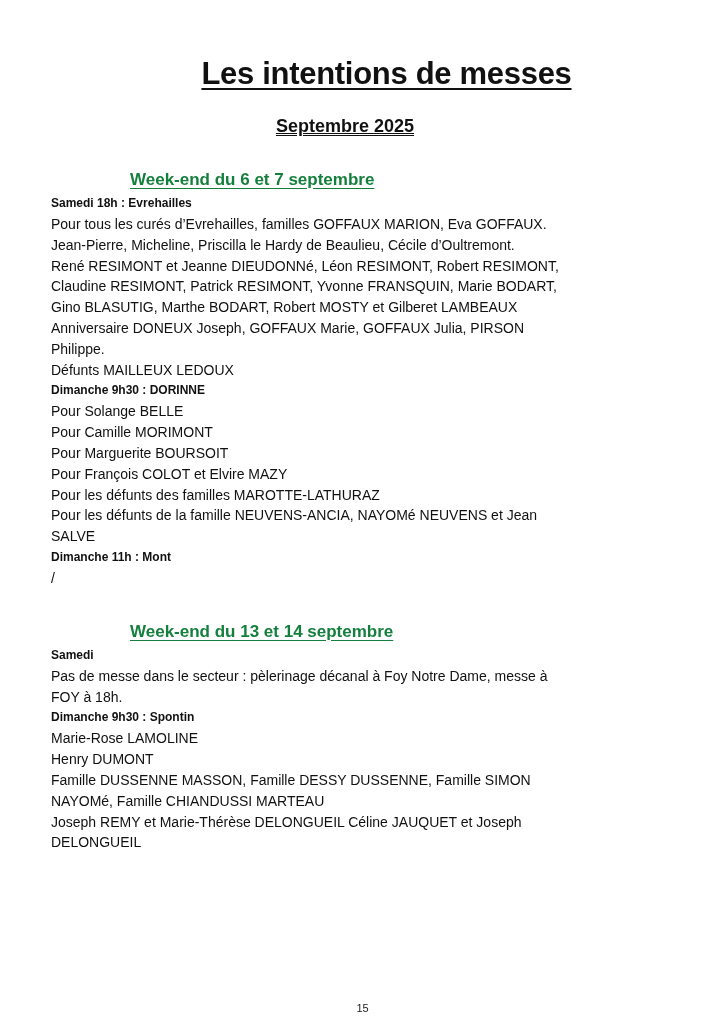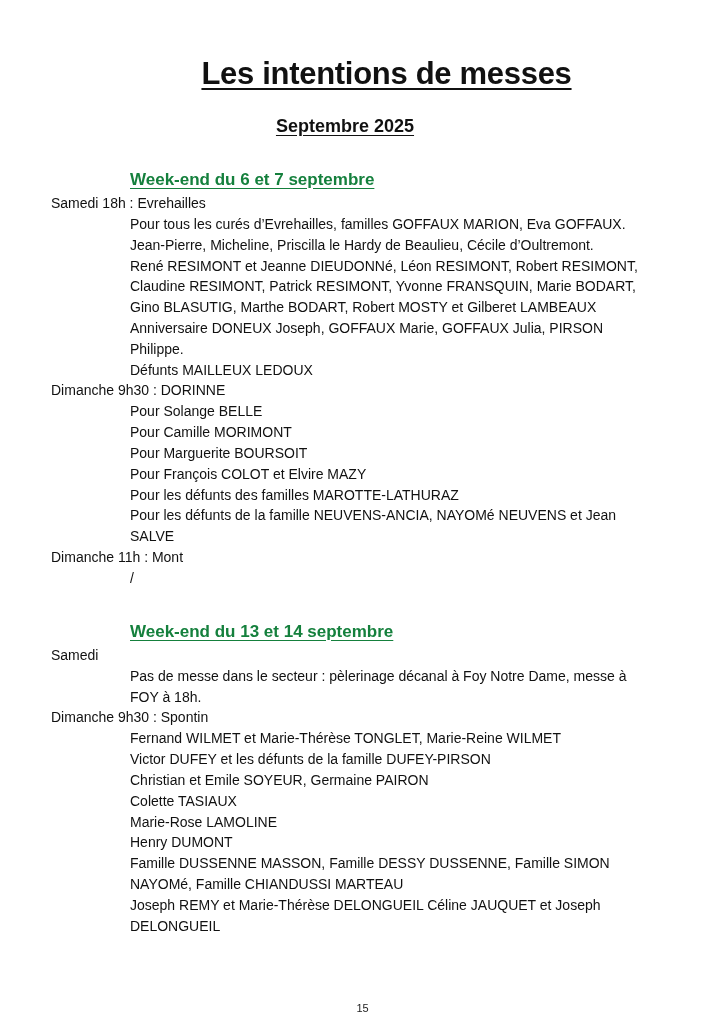--- a/index.html
+++ b/index.html
@@ -39,20 +39,21 @@
     }
     .subtitle {
       position: absolute;
       top: 114px;
       left: 0;
       width: 690px;
       text-align: center;
       font-size: 18px;
       font-weight: bold;
       line-height: 24px;
+      text-decoration: underline;
     }
     .subtitle span {
       text-decoration: underline;
       text-underline-offset: 3px;
     }
     .content {
       position: absolute;
       left: 51px;
       top: 168px;
       width: 640px;
@@ -64,27 +65,26 @@
       color: #15803d;
       line-height: 24px;
       height: 24px;
       margin-bottom: 1px;
     }
     .week span {
       text-decoration: underline;
       text-underline-offset: 3px;
     }
     .mass-title {
-      font-size: 14px;
-      font-weight: normal;
+      font-size: 12px;
+      font-weight: bold;
       line-height: 21px;
       height: 21px;
     }
     .intentions {
-      margin-left: 79px;
       width: 560px;
     }
     .line {
       font-size: 14px;
       line-height: 20.8px;
       white-space: nowrap;
     }
     .gap {
       height: 31px;
     }
@@ -163,26 +163,20 @@
       <div>
         <div class="mass-title">Samedi</div>
         <div class="intentions">
           <div class="line">Pas de messe dans le secteur : pèlerinage décanal à Foy Notre Dame, messe à</div>
           <div class="line">FOY à 18h.</div>
         </div>
       </div>
 
       <div>
         <div class="mass-title">Dimanche 9h30 : Spontin</div>
-        <div class="intentions">
-          <div class="line">Fernand WILMET et Marie-Thérèse TONGLET, Marie-Reine WILMET</div>
-          <div class="line">Victor DUFEY et les défunts de la famille DUFEY-PIRSON</div>
-          <div class="line">Christian et Emile SOYEUR, Germaine PAIRON</div>
-          <div class="line">Colette TASIAUX</div>
-        </div>
       </div>
 
       <div>
         <div class="intentions">
           <div class="line">Marie-Rose LAMOLINE</div>
           <div class="line">Henry DUMONT</div>
           <div class="line">Famille DUSSENNE MASSON, Famille DESSY DUSSENNE, Famille SIMON</div>
           <div class="line">NAYOMé, Famille CHIANDUSSI MARTEAU</div>
           <div class="line">Joseph REMY et Marie-Thérèse DELONGUEIL Céline JAUQUET et Joseph</div>
           <div class="line">DELONGUEIL</div>

